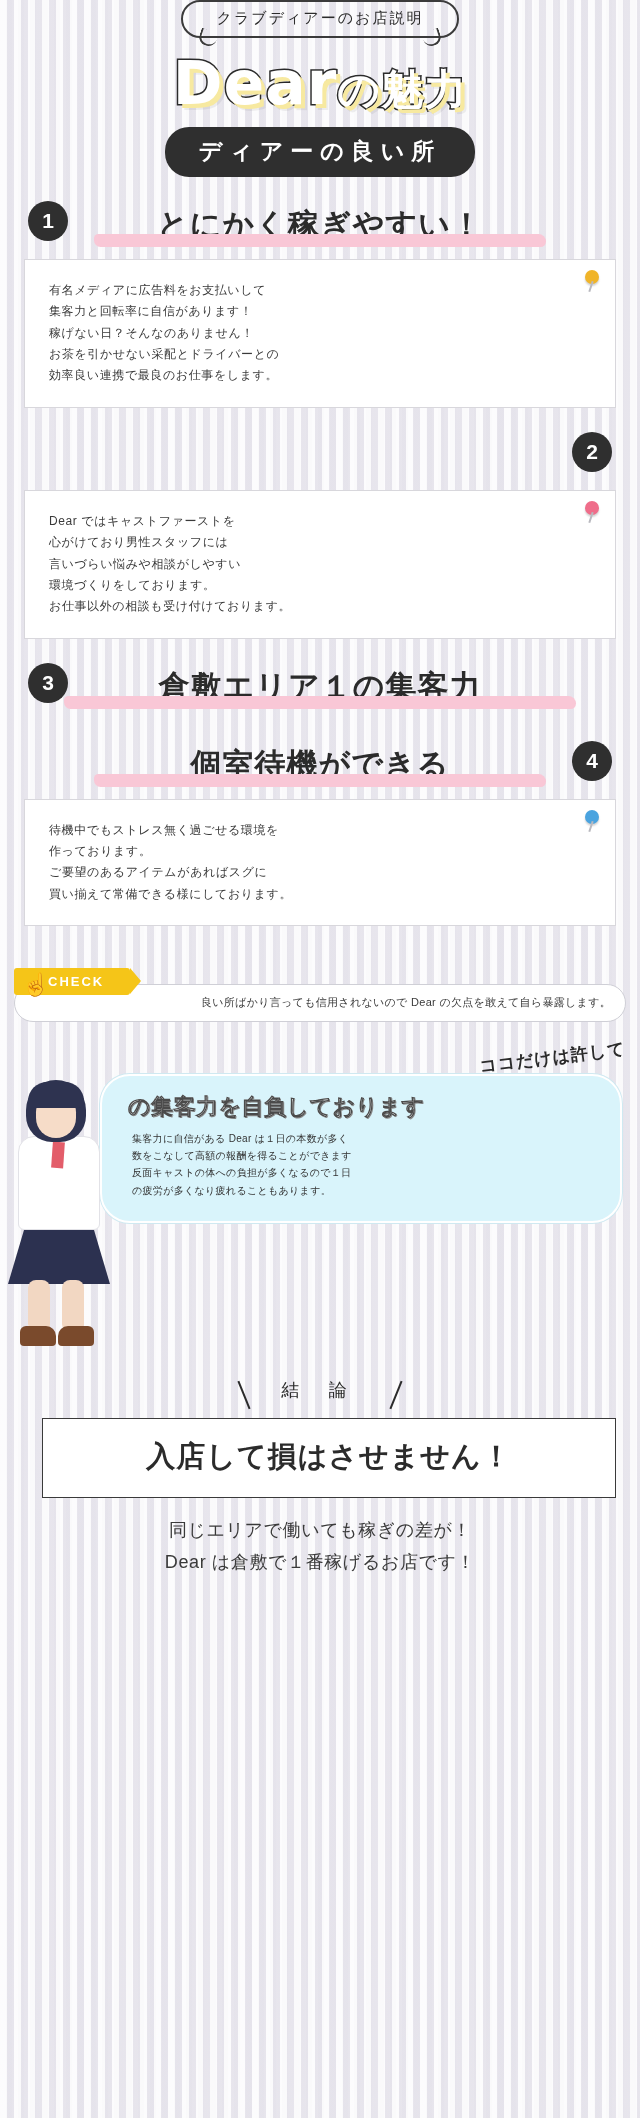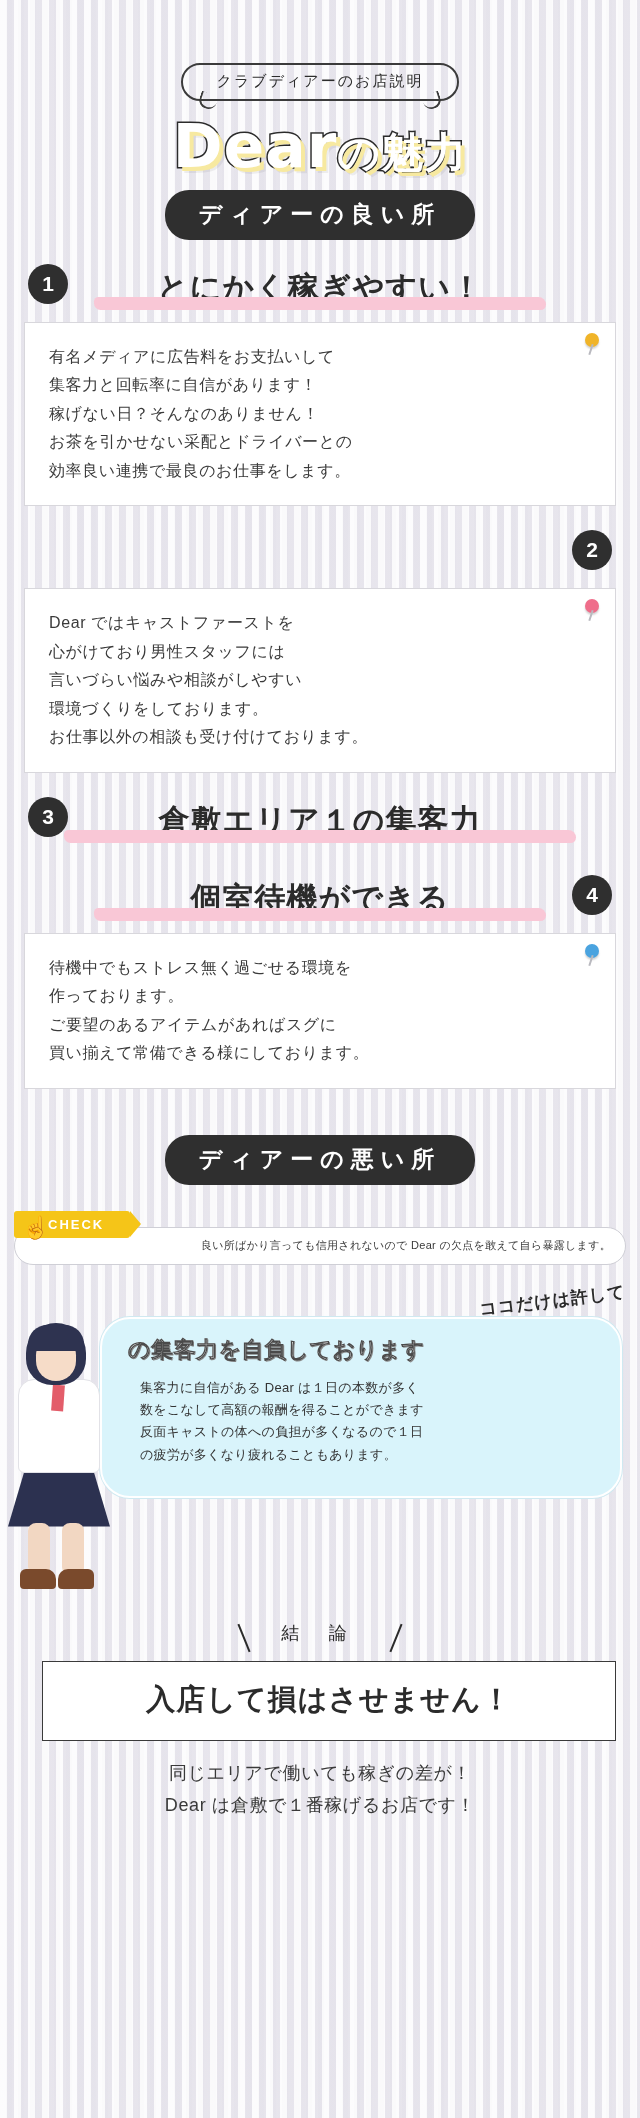--- a/index.html
+++ b/index.html
@@ -39,23 +39,21 @@
       rgba(228,226,234,0.8) 14px);
     pointer-events: none;
   }
   .content {
     position: relative;
     z-index: 2;
   }
 
   
   .header {
-    padding-top: 18px;
     text-align: center;
-    margin-top: 45px;
   }
   .ribbon {
     display: inline-block;
     position: relative;
     border: 2px solid #3b3b3b;
     border-radius: 40px;
     padding: 7px 34px 8px 34px;
     font-size: 15px;
     letter-spacing: 2px;
     color: #2c2c2c;
@@ -156,21 +154,21 @@
 
   .card {
     position: relative;
     background: #ffffff;
     border: 1px solid #d8d7dc;
     padding: 20px 22px 20px 24px;
     margin-top: 4px;
   }
   .card p {
     margin: 0;
-    font-size: 16px;
+    font-size: 12px;
     line-height: 1.78;
     color: #3a3a3a;
     letter-spacing: 0.6px;
   }
   .pin {
     position: absolute;
     width: 14px;
     height: 14px;
     border-radius: 50%;
     top: 10px;
@@ -274,22 +272,22 @@
     margin: 0 0 8px 0;
     font-size: 22px;
     color: #ffffff;
     -webkit-text-stroke: 0.5px #4a4a4a;
     text-shadow: 1px 1px 0 #8a8a8a;
     font-weight: bold;
     letter-spacing: 0.5px;
     font-family: "DejaVu Sans", "Liberation Sans", sans-serif;
   }
   .bubble p {
-    margin: 12px;
-    font-size: 13px;
+    margin: 4px;
+    font-size: 10px;
     line-height: 1.72;
     color: #333;
     letter-spacing: 0.3px;
   }
   .girl {
     position: absolute;
     left: 0;
     bottom: 0;
     width: 118px;
     height: 278px;
@@ -456,21 +454,20 @@
       <div class="card">
         <span class="pin" style="background:#4aa3df"></span>
         <p style="white-space:pre-line">待機中でもストレス無く過ごせる環境を
 作っております。
 ご要望のあるアイテムがあればスグに
 買い揃えて常備できる様にしております。</p>
       </div>
     </div>
 
     <div class="badpoints-wrap">
-      <div class="blackpill">ディアーの悪い所</div>
       <div class="check-row">
         <div class="check-bubble">良い所ばかり言っても信用されないので Dear の欠点を敢えて自ら暴露します。</div>
         <div class="check-tag">CHECK</div>
         <div class="hand-icon">☝</div>
       </div>
     </div>
 
     <div class="girl-block">
       <div class="kokodake">ココだけは許して</div>
       <div class="bubble">

